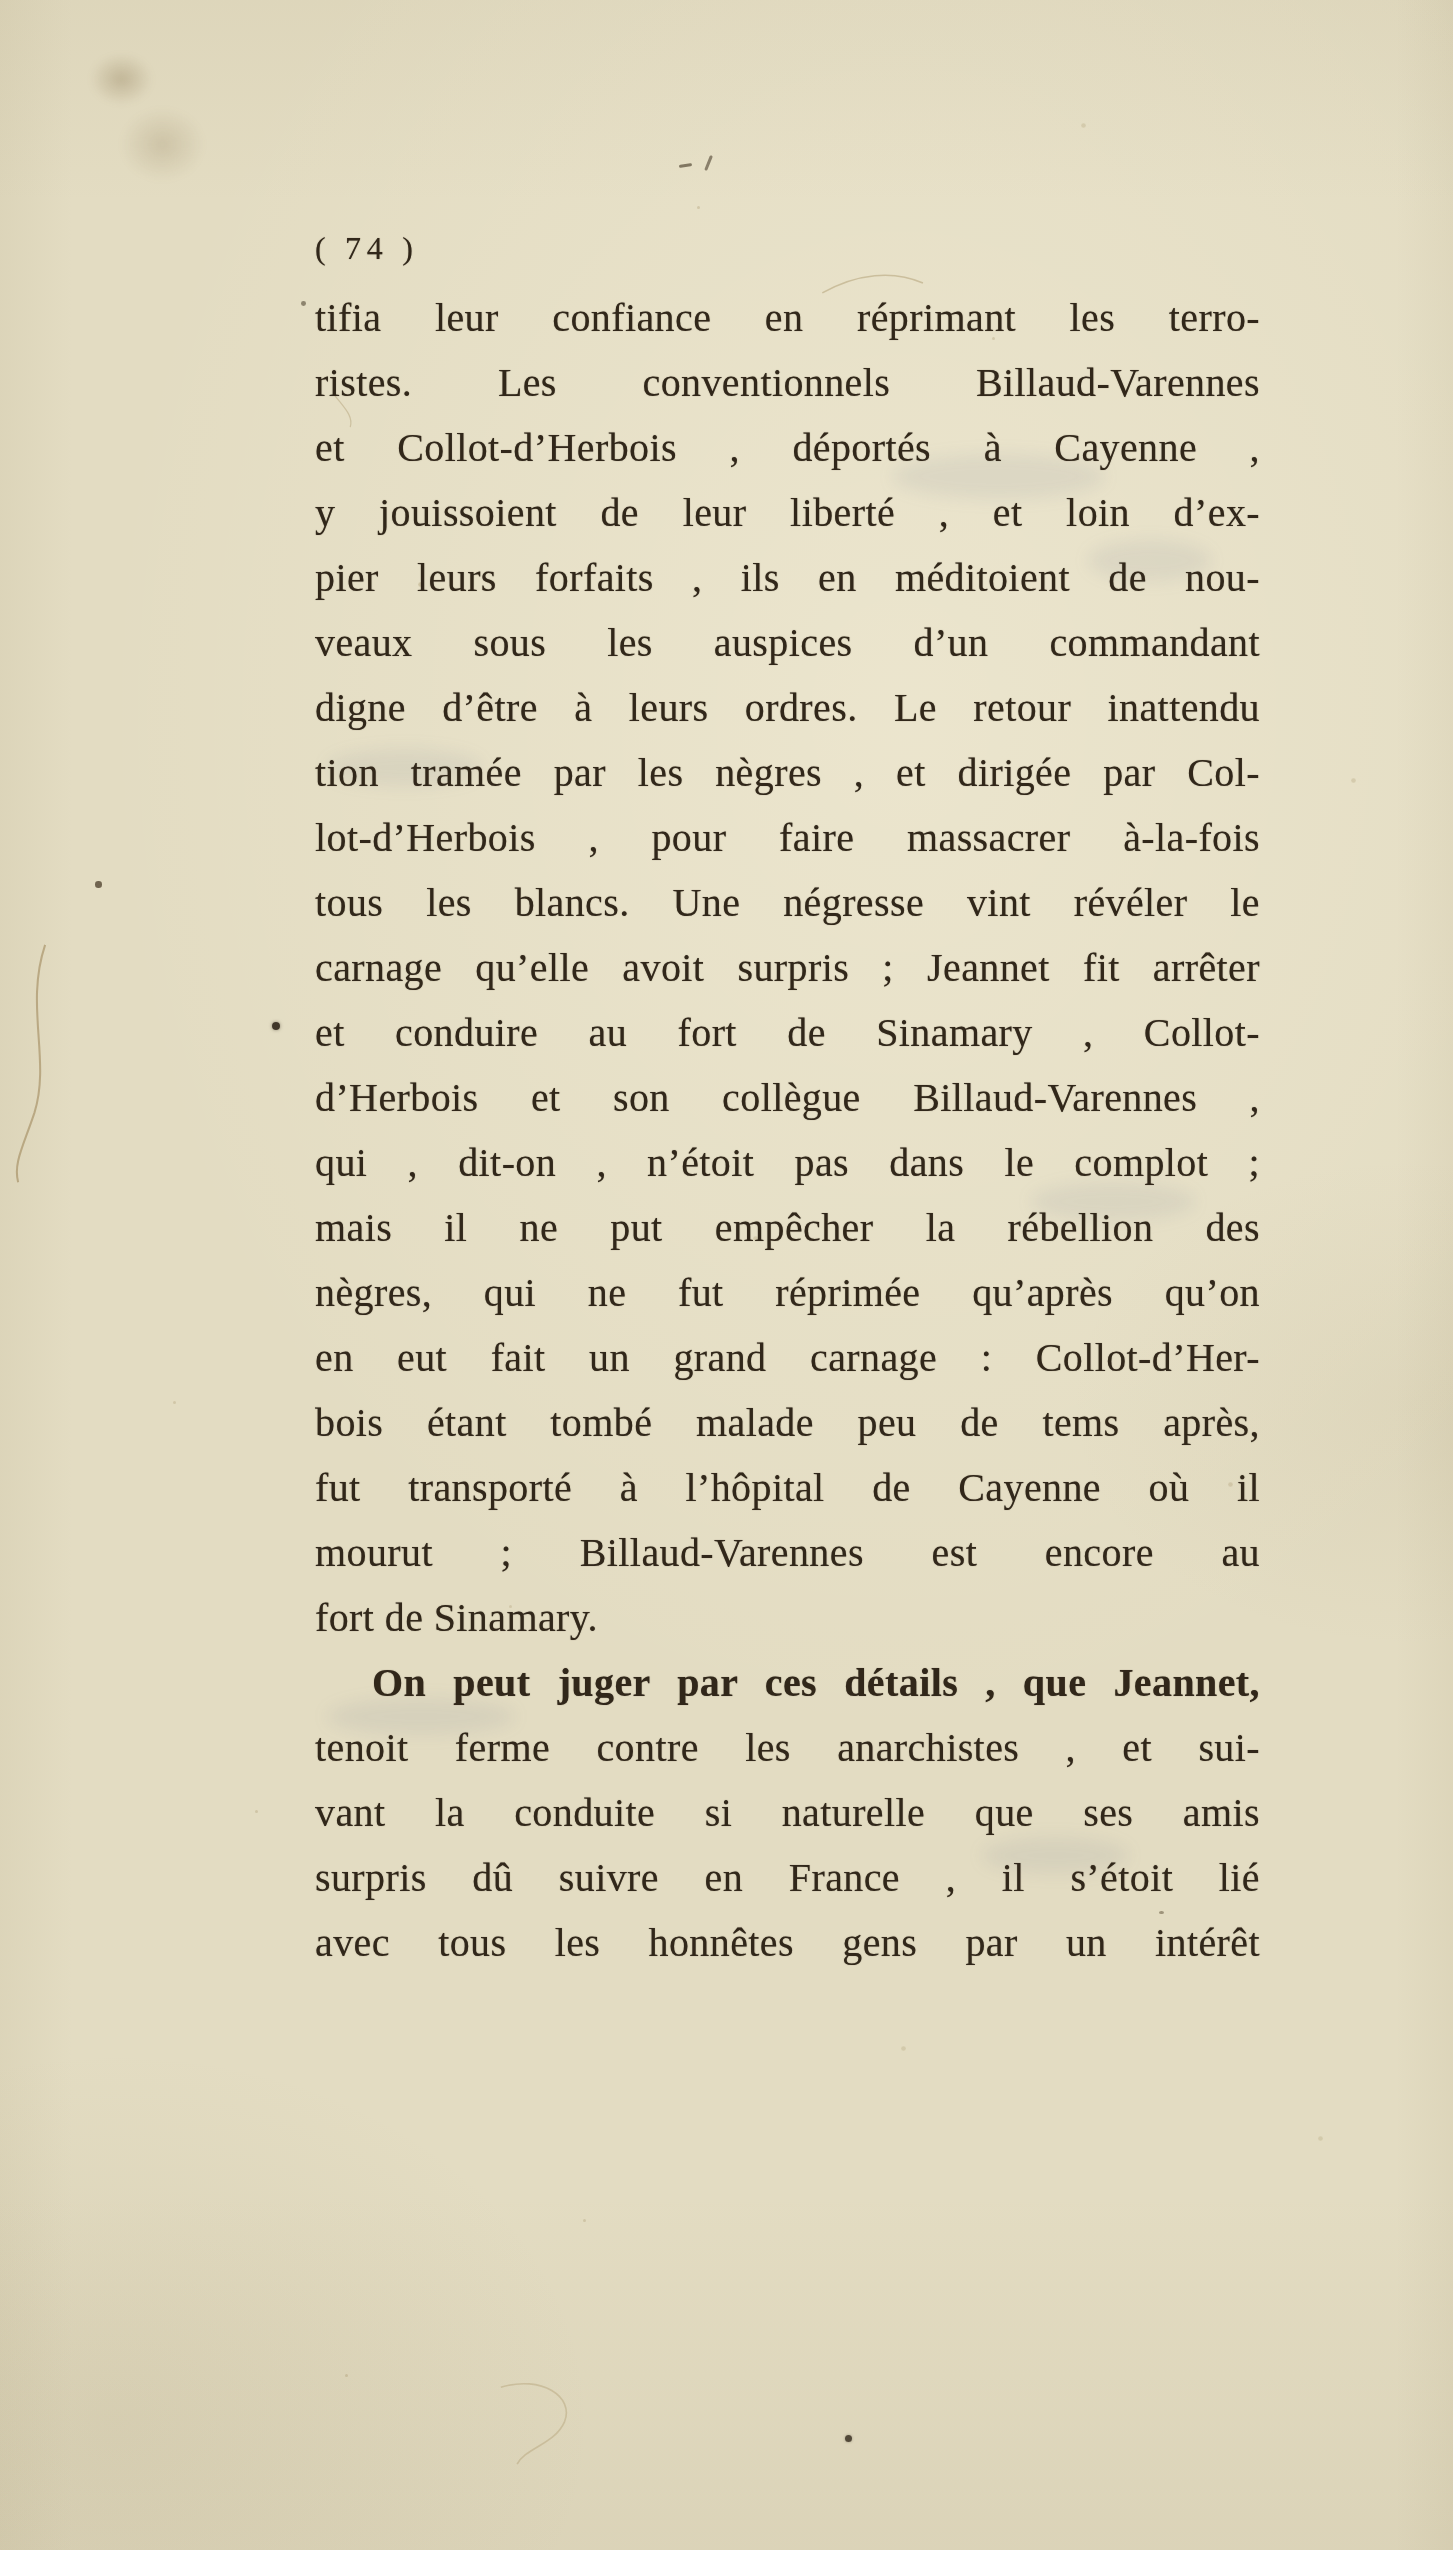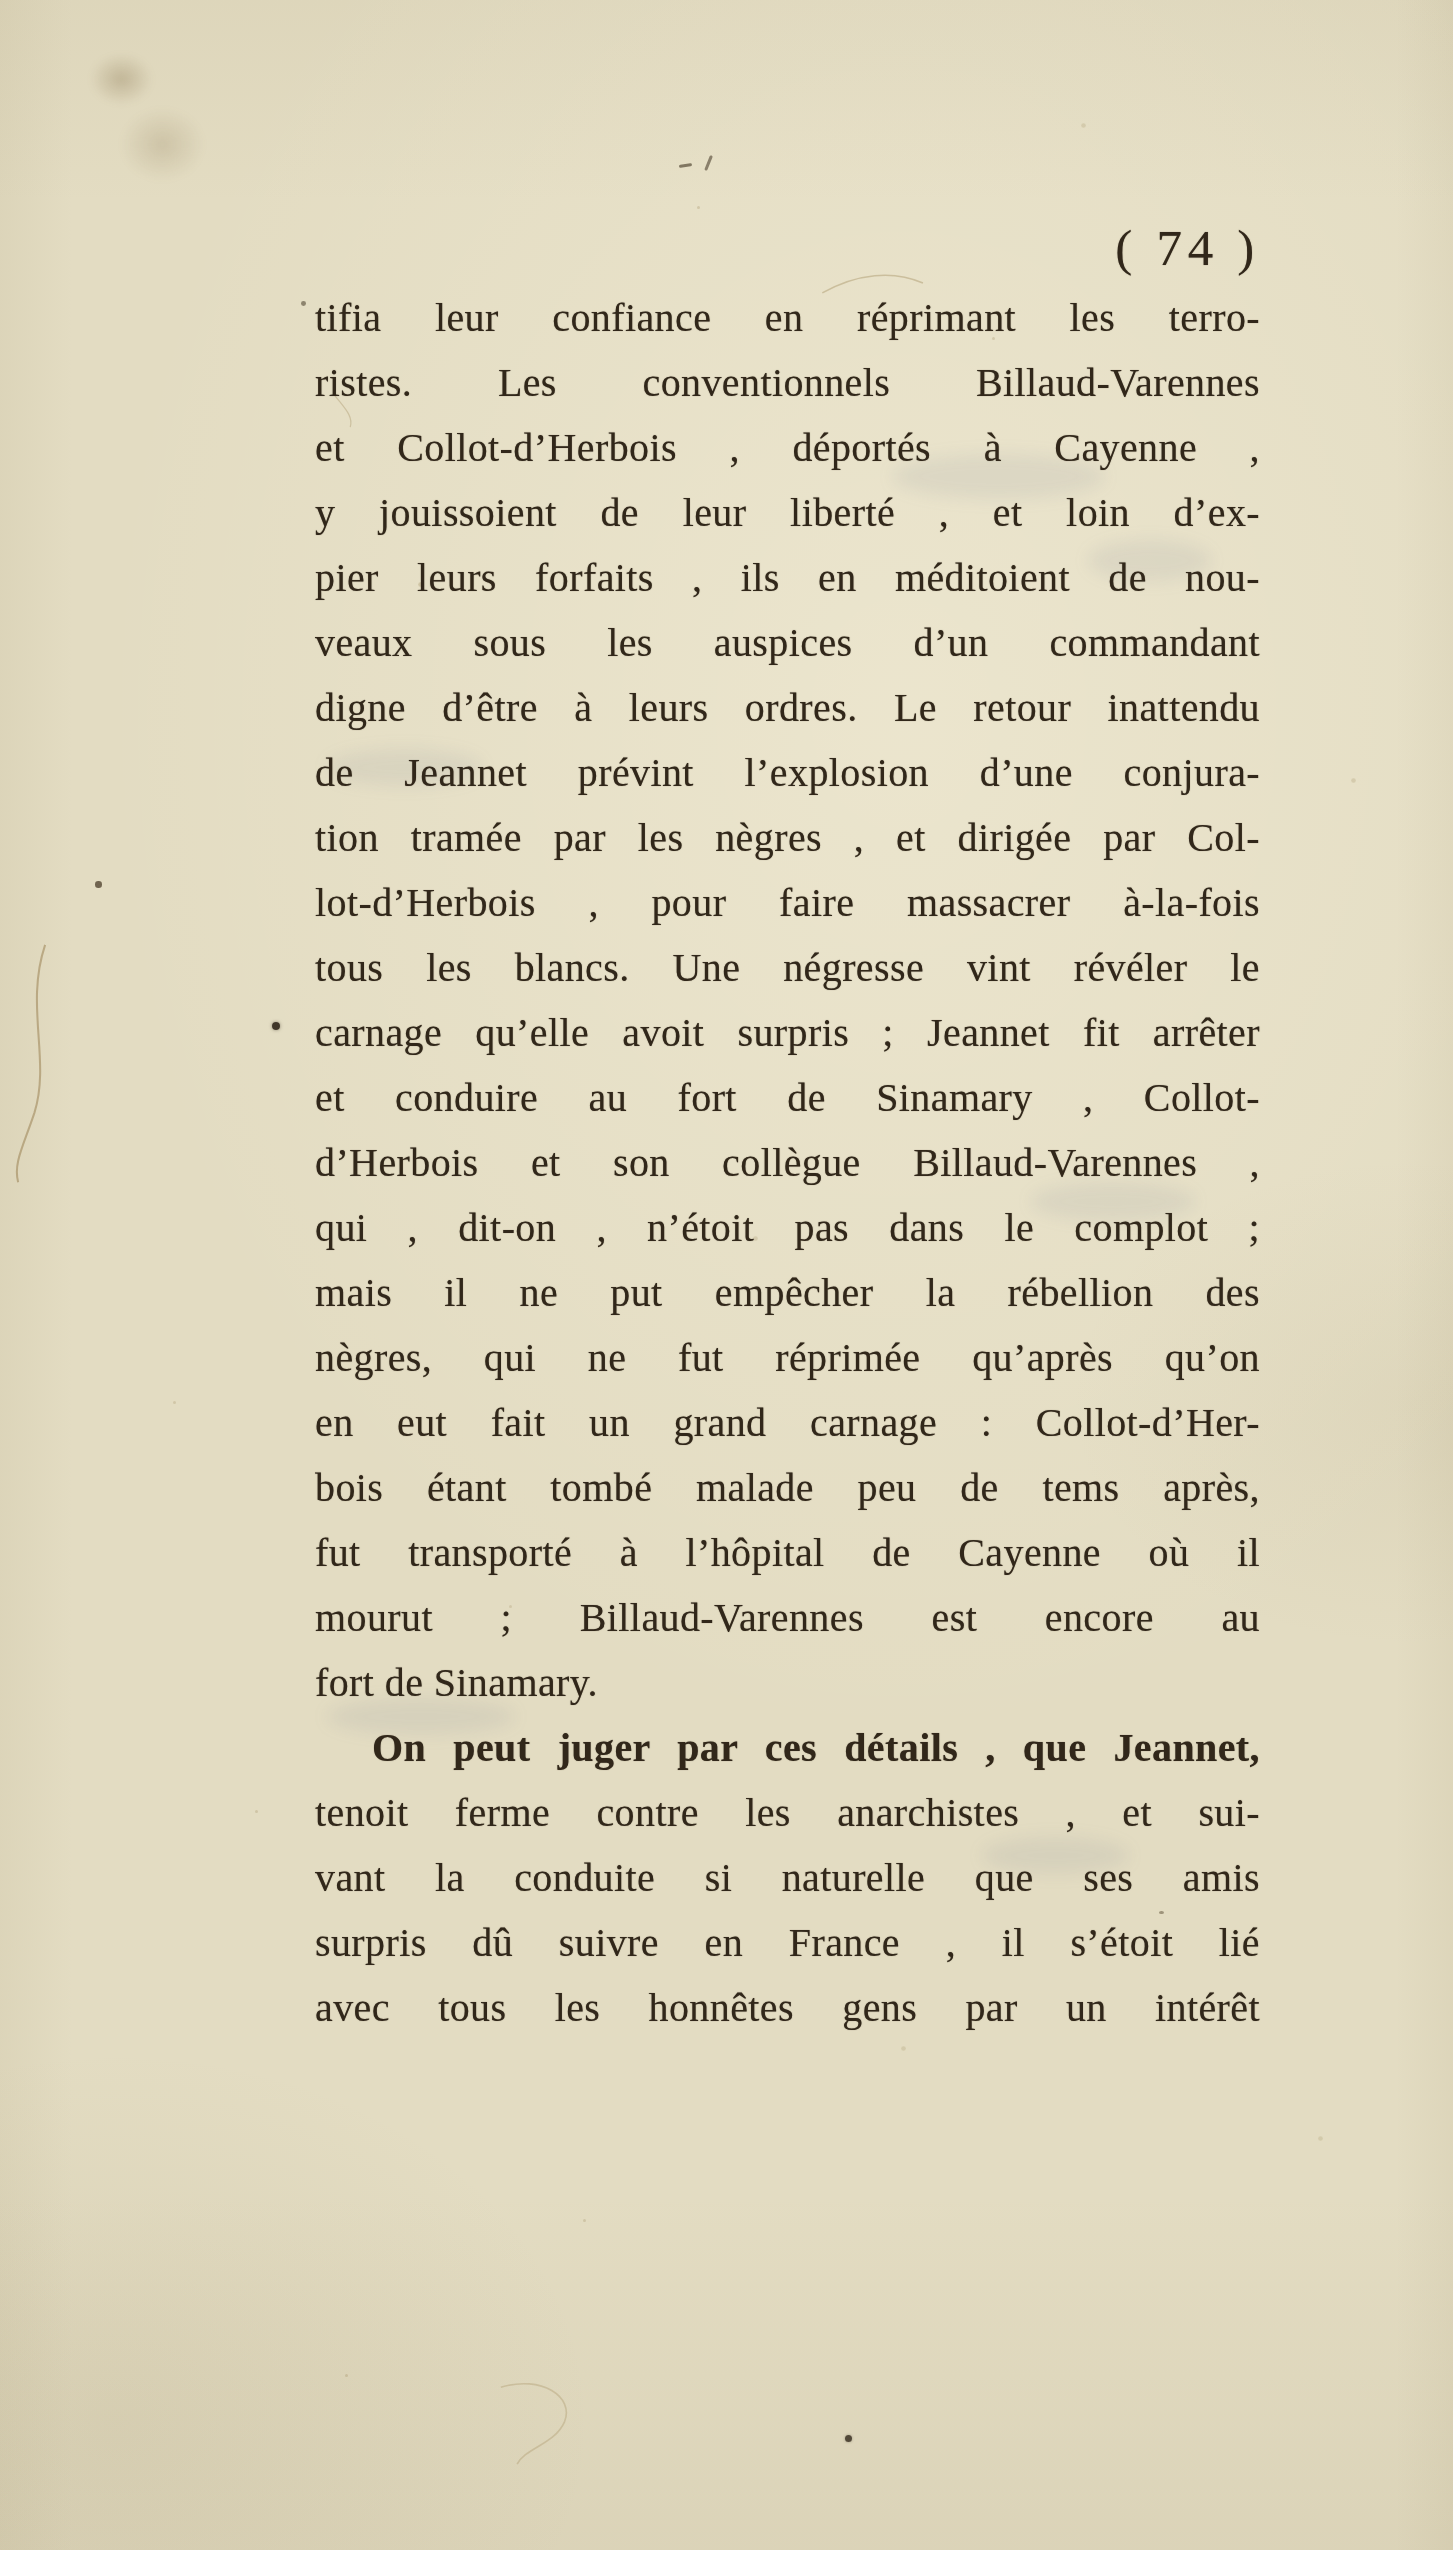--- a/index.html
+++ b/index.html
@@ -64,22 +64,22 @@
     position:absolute;left:679px;top:164px;width:13px;height:3.3px;
     background:rgba(62,50,32,0.6);transform:rotate(-8deg);border-radius:1.6px;
   }
   .margin-slash{
     position:absolute;left:707px;top:155px;width:3.3px;height:16.4px;
     background:rgba(62,50,32,0.55);transform:rotate(22deg);border-radius:1.6px;
   }
   svg.fibers{position:absolute;left:0;top:0;pointer-events:none;}
   .page-header{
     position:absolute;left:315px;top:211px;width:945px;height:75px;
-    line-height:75px;text-align:right;
-    font-size:51px;color:var(--ink);
+    line-height:75px;text-align:left;
+    font-size:32px;color:var(--ink);
     letter-spacing:5.7px;
     text-shadow:0 0 1px rgba(45,35,22,0.55);
   }
   .text-block{
     position:absolute;left:315px;top:285px;width:945px;
   }
   .line{
     height:65px;line-height:65px;
     font-size:40px;letter-spacing:0.4px;
     color:var(--ink);
@@ -126,21 +126,20 @@
 </div>
 
 <div class="text-block">
     <div class="line">tifia leur confiance en réprimant les terro-</div>
     <div class="line">ristes. Les conventionnels Billaud-Varennes</div>
     <div class="line">et Collot-d’Herbois , déportés à Cayenne ,</div>
     <div class="line">y jouissoient de leur liberté , et loin d’ex-</div>
     <div class="line">pier leurs forfaits , ils en méditoient de nou-</div>
     <div class="line">veaux sous les auspices d’un commandant</div>
     <div class="line">digne d’être à leurs ordres. Le retour inattendu</div>
-    <div class="line">de Jeannet prévint l’explosion d’une conjura-</div>
     <div class="line">tion tramée par les nègres , et dirigée par Col-</div>
     <div class="line">lot-d’Herbois , pour faire massacrer à-la-fois</div>
     <div class="line">tous les blancs. Une négresse vint révéler le</div>
     <div class="line">carnage qu’elle avoit surpris ; Jeannet fit arrêter</div>
     <div class="line">et conduire au fort de Sinamary , Collot-</div>
     <div class="line">d’Herbois et son collègue Billaud-Varennes ,</div>
     <div class="line">qui , dit-on , n’étoit pas dans le complot ;</div>
     <div class="line">mais il ne put empêcher la rébellion des</div>
     <div class="line">nègres, qui ne fut réprimée qu’après qu’on</div>
     <div class="line">en eut fait un grand carnage : Collot-d’Her-</div>

